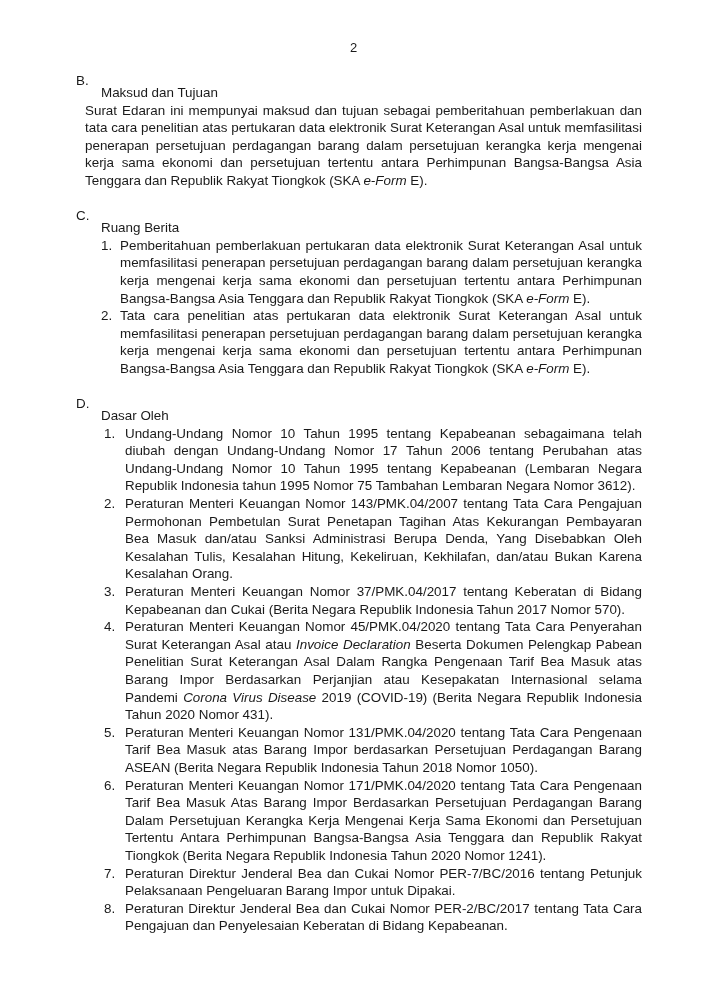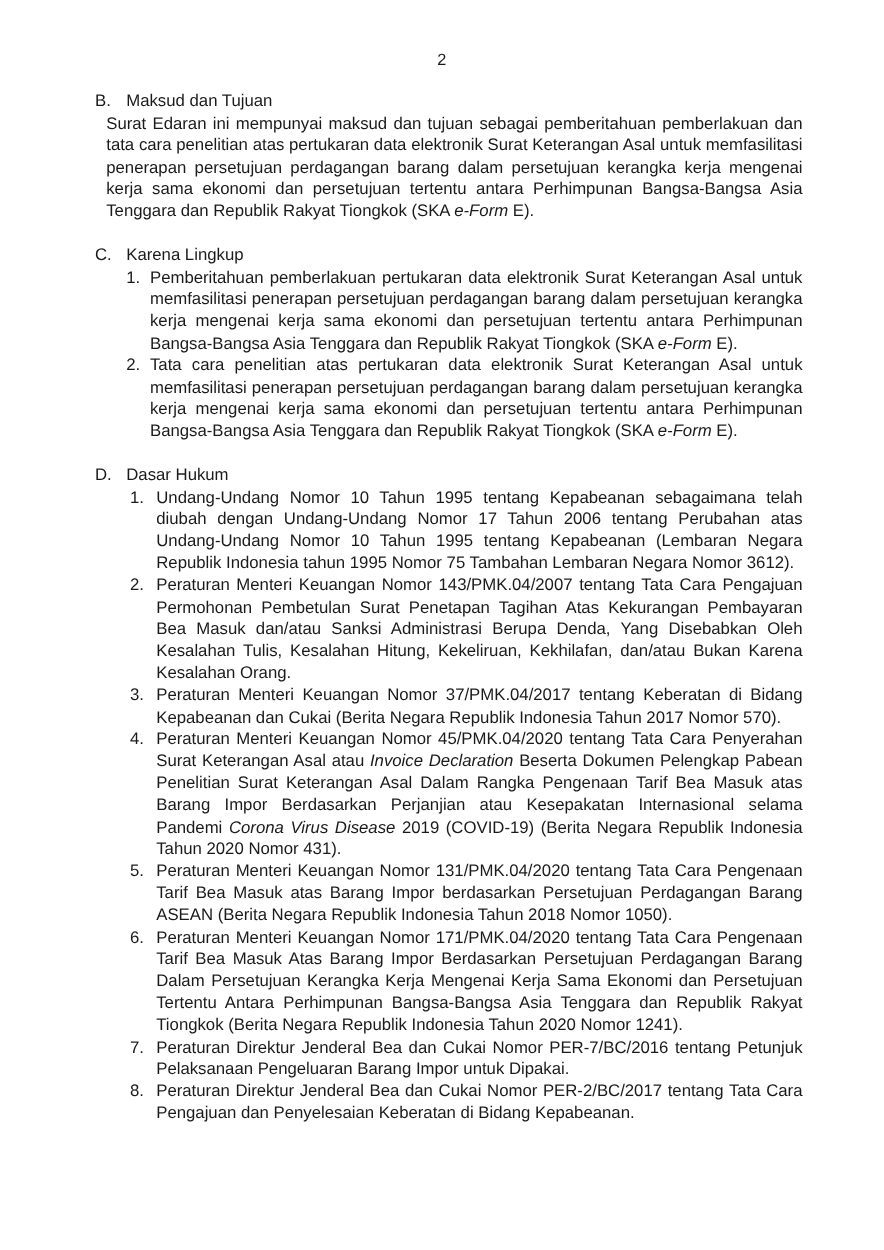--- a/index.html
+++ b/index.html
@@ -4,21 +4,21 @@
 <style>
   html, body { margin: 0; padding: 0; background: #ffffff; }
   body { width: 707px; height: 1000px; position: relative; overflow: hidden;
          font-family: "Liberation Sans", sans-serif; color: #1a1a1a; }
   .page-number { position: absolute; top: 39px; left: 0; width: 707px; text-align: center;
                  font-size: 13px; line-height: 17px; }
   .content { position: absolute; top: 72px; left: 76px; width: 566px; font-size: 13.4px; line-height: 17.6px; }
   .section { margin-bottom: 17.6px; }
   .sec-head { display: flex; }
   .sec-letter { width: 25px; flex: none; }
-  .sec-title { flex: 1; }
+  .sec-title { flex: 1; margin-top: 12px; }
   .sec-body { margin-left: 9px; text-align: justify; }
   ol.items { list-style: none; margin: 0; padding: 0; }
   .item { display: flex; }
   .item-num { flex: none; text-align: left; }
   .item-text { flex: 1; text-align: justify; }
   .sec-c .items { margin-left: 25px; }
   .sec-c .item-num { width: 19px; }
   .sec-d .items { margin-left: 28px; }
   .sec-d .item-num { width: 21px; }
   i { font-style: italic; }
@@ -34,38 +34,38 @@
     <div class="sec-head">
       <span class="sec-letter">B.</span>
       <span class="sec-title">Maksud dan Tujuan</span>
     </div>
     <div class="sec-body"><span>Surat Edaran ini mempunyai maksud dan tujuan sebagai pemberitahuan pemberlakuan dan tata cara penelitian atas pertukaran data elektronik Surat Keterangan Asal untuk memfasilitasi penerapan persetujuan perdagangan barang dalam persetujuan kerangka kerja mengenai kerja sama ekonomi dan persetujuan tertentu antara Perhimpunan Bangsa-Bangsa Asia Tenggara dan Republik Rakyat Tiongkok (SKA </span><i>e-Form</i><span> E).</span></div>
   </div>
 
   <div class="section sec-c">
     <div class="sec-head">
       <span class="sec-letter">C.</span>
-      <span class="sec-title">Karena Lingkup</span>
+      <span class="sec-title">Ruang Berita</span>
     </div>
     <ol class="items">
       <li class="item">
         <span class="item-num">1.</span>
         <span class="item-text"><span>Pemberitahuan pemberlakuan pertukaran data elektronik Surat Keterangan Asal untuk memfasilitasi penerapan persetujuan perdagangan barang dalam persetujuan kerangka kerja mengenai kerja sama ekonomi dan persetujuan tertentu antara Perhimpunan Bangsa-Bangsa Asia Tenggara dan Republik Rakyat Tiongkok (SKA </span><i>e-Form</i><span> E).</span></span>
       </li>
       <li class="item">
         <span class="item-num">2.</span>
         <span class="item-text"><span>Tata cara penelitian atas pertukaran data elektronik Surat Keterangan Asal untuk memfasilitasi penerapan persetujuan perdagangan barang dalam persetujuan kerangka kerja mengenai kerja sama ekonomi dan persetujuan tertentu antara Perhimpunan Bangsa-Bangsa Asia Tenggara dan Republik Rakyat Tiongkok (SKA </span><i>e-Form</i><span> E).</span></span>
       </li>
     </ol>
   </div>
 
   <div class="section sec-d">
     <div class="sec-head">
       <span class="sec-letter">D.</span>
-      <span class="sec-title">Dasar Hukum</span>
+      <span class="sec-title">Dasar Oleh</span>
     </div>
     <ol class="items">
       <li class="item">
         <span class="item-num">1.</span>
         <span class="item-text">Undang-Undang Nomor 10 Tahun 1995 tentang Kepabeanan sebagaimana telah diubah dengan Undang-Undang Nomor 17 Tahun 2006 tentang Perubahan atas Undang-Undang Nomor 10 Tahun 1995 tentang Kepabeanan (Lembaran Negara Republik Indonesia tahun 1995 Nomor 75 Tambahan Lembaran Negara Nomor 3612).</span>
       </li>
       <li class="item">
         <span class="item-num">2.</span>
         <span class="item-text">Peraturan Menteri Keuangan Nomor 143/PMK.04/2007 tentang Tata Cara Pengajuan Permohonan Pembetulan Surat Penetapan Tagihan Atas Kekurangan Pembayaran Bea Masuk dan/atau Sanksi Administrasi Berupa Denda, Yang Disebabkan Oleh Kesalahan Tulis, Kesalahan Hitung, Kekeliruan, Kekhilafan, dan/atau Bukan Karena Kesalahan Orang.</span>
       </li>

